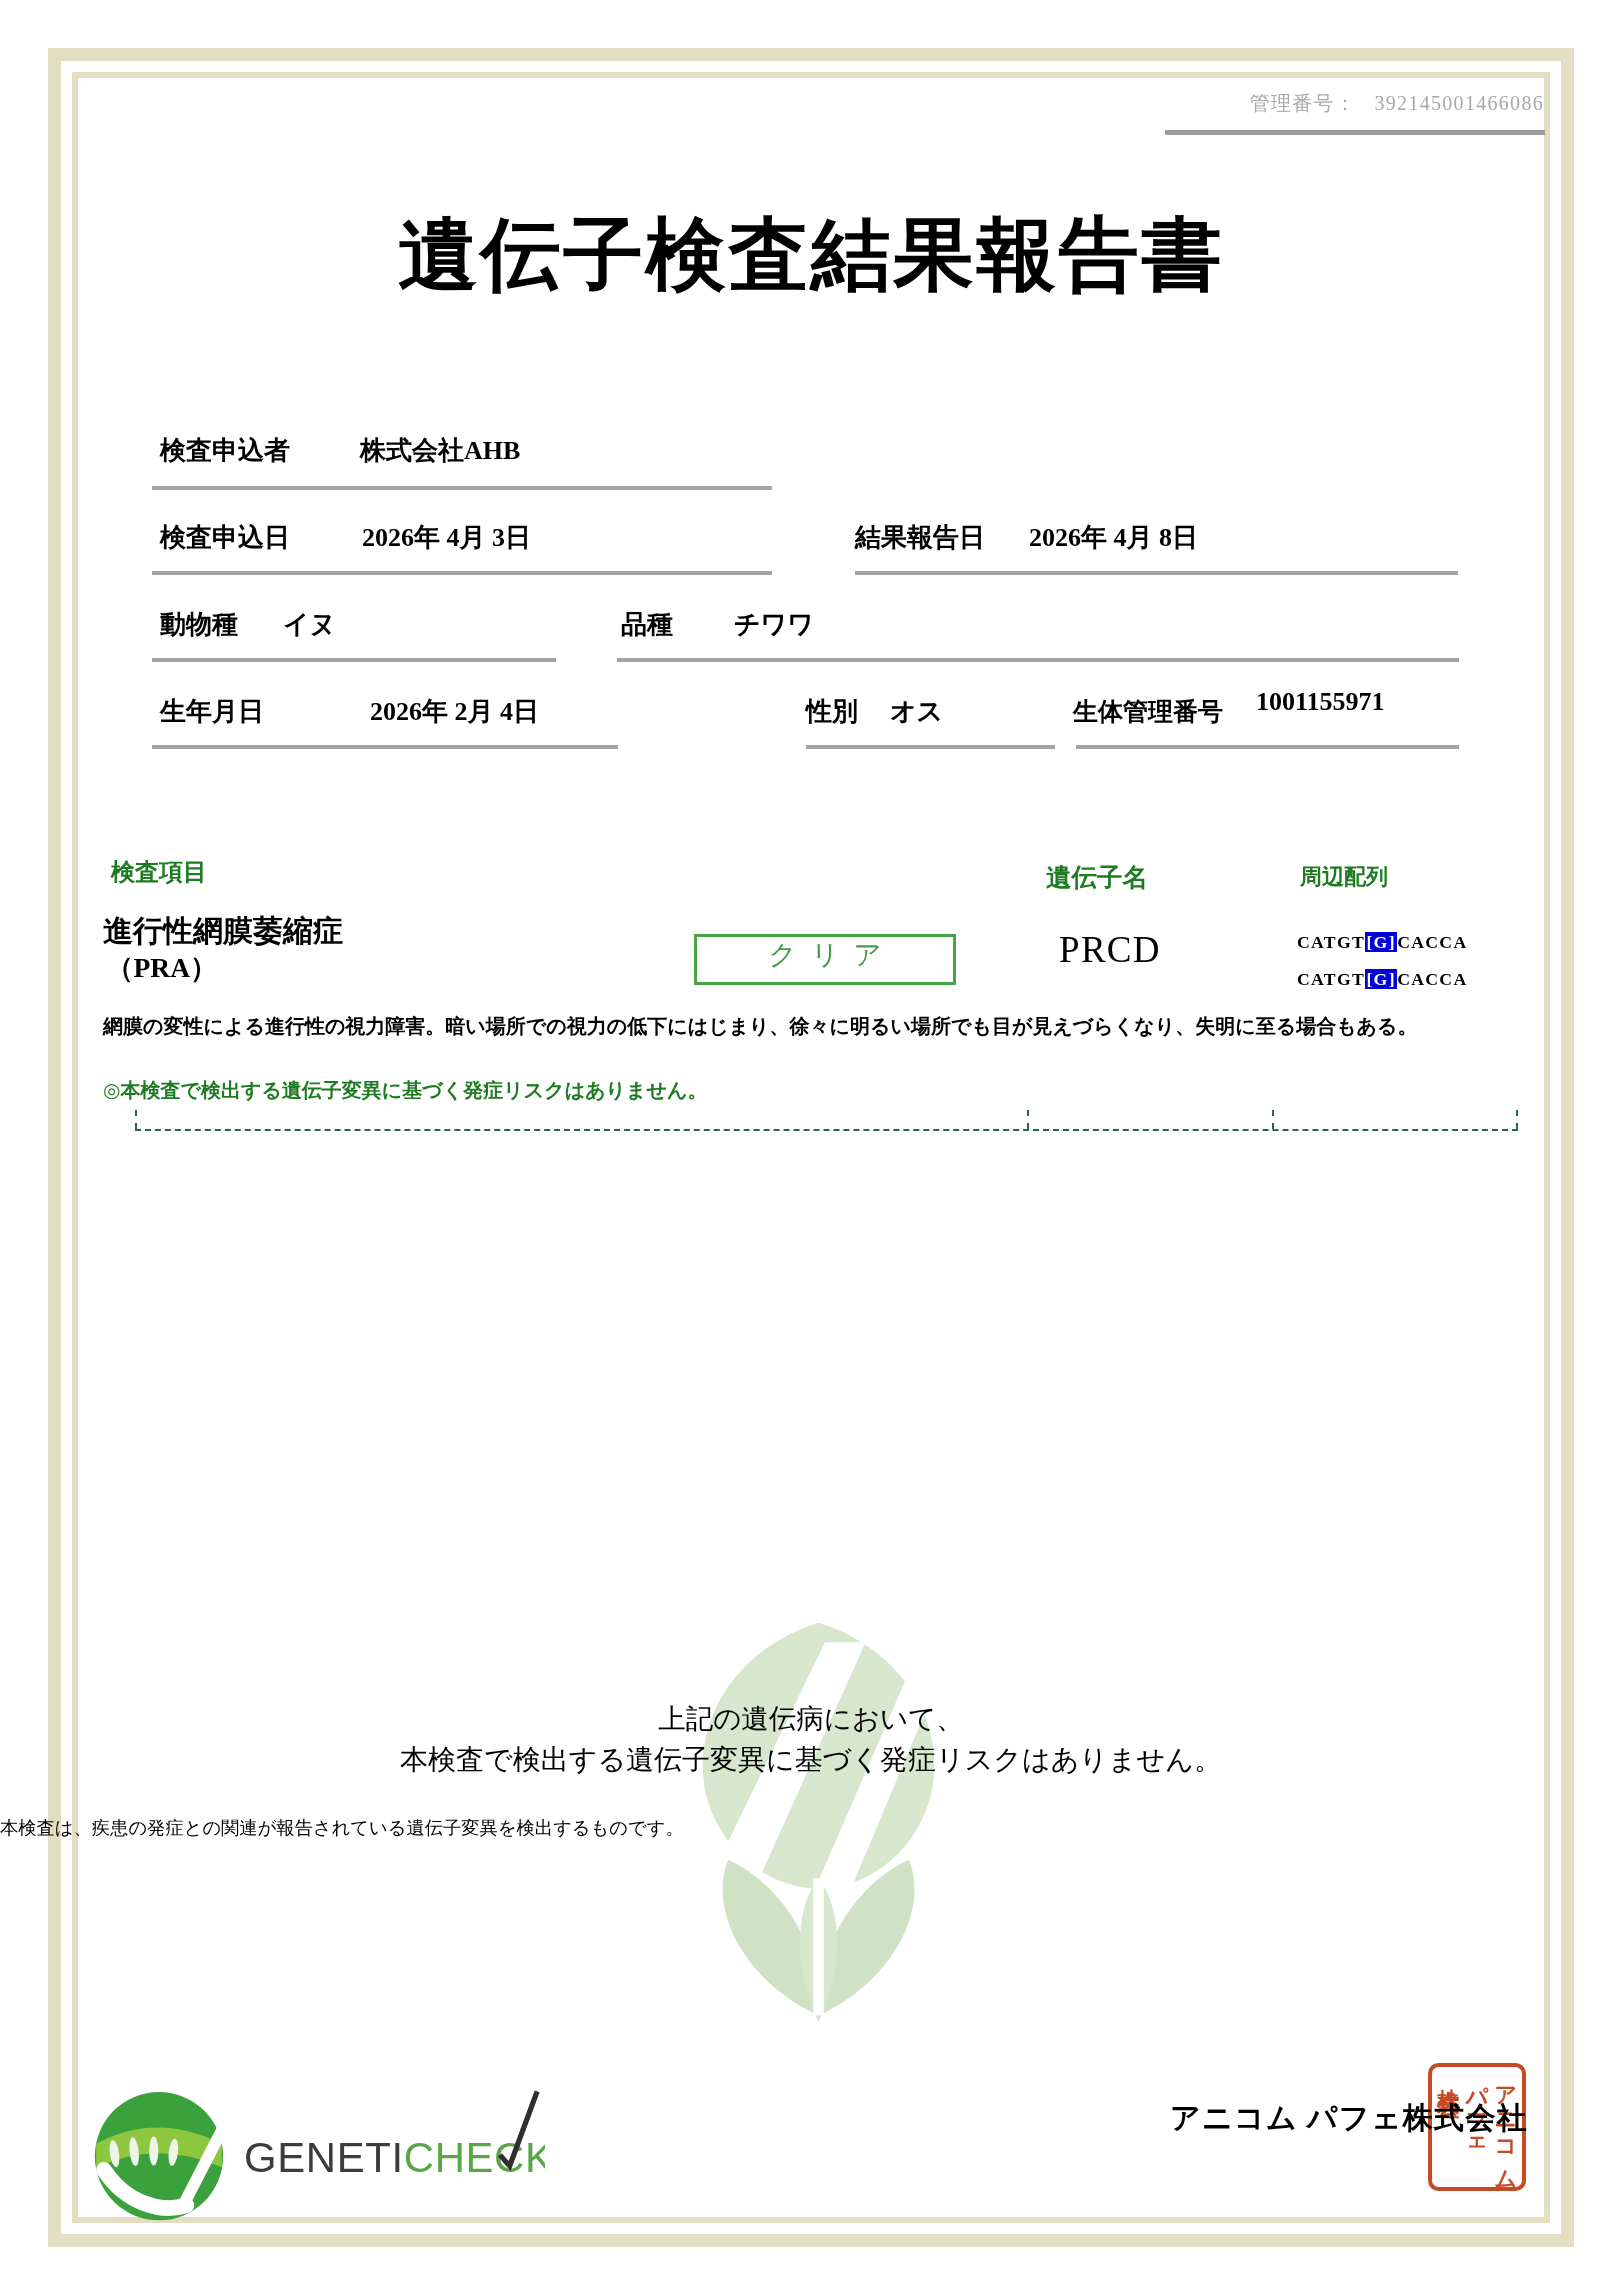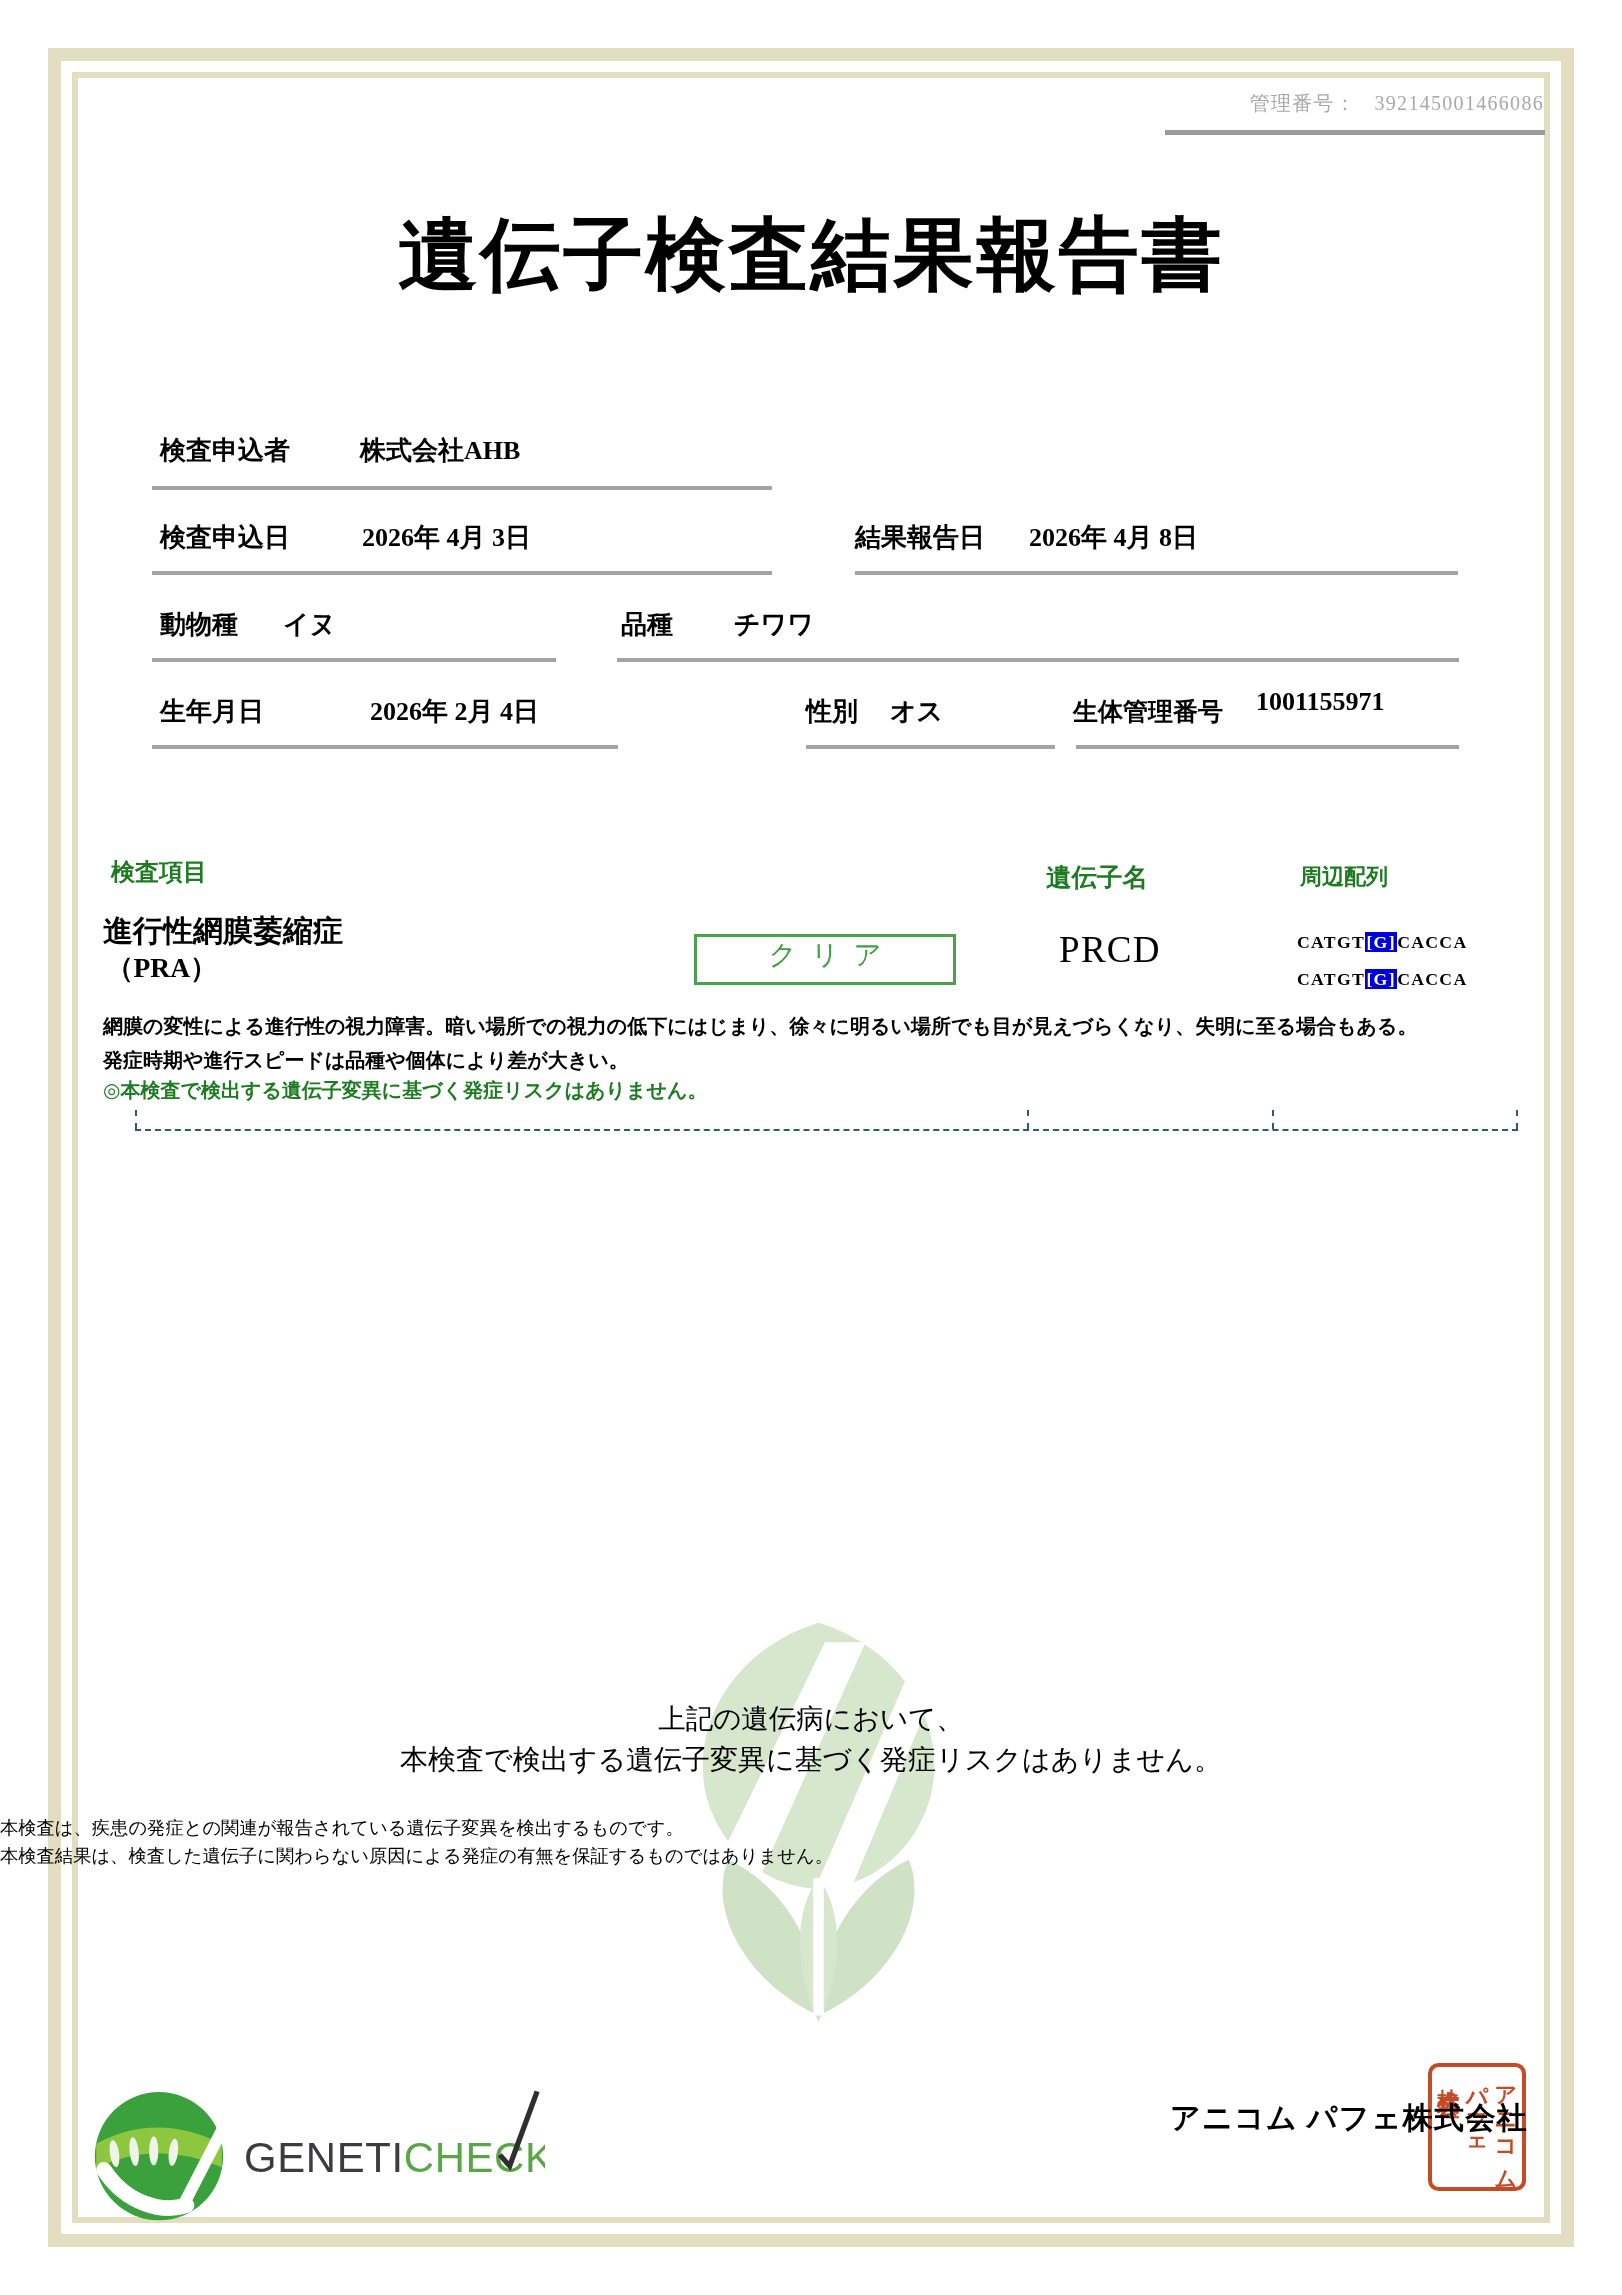--- a/index.html
+++ b/index.html
@@ -136,33 +136,31 @@
 
     <div class="abs green-label" style="top:862px;left:1300px;font-size:22px;">周辺配列</div>
     <div class="abs seq" style="top:924px;left:1297px;">
       <span>CATGT</span><span class="variant">[G]</span><span>CACCA</span>
     </div>
     <div class="abs seq" style="top:961px;left:1297px;">
       <span>CATGT</span><span class="variant">[G]</span><span>CACCA</span>
     </div>
 
     <div class="abs desc" style="top:1013px;">網膜の変性による進行性の視力障害。暗い場所での視力の低下にはじまり、徐々に明るい場所でも目が見えづらくなり、失明に至る場合もある。</div>
-    <div class="abs desc" style="top:1047px;">発症時期や進行スピードは品種や個体により差が大きい。</div>
     <div class="abs desc risk" style="top:1077px;">◎本検査で検出する遺伝子変異に基づく発症リスクはありません。</div>
 
     <div class="abs dotted-table">
       <div class="dt-col dt-c1"></div>
       <div class="dt-col dt-c2"></div>
       <div class="dt-col dt-c3"></div>
     </div>
 
     <div class="abs sans sum1">上記の遺伝病において、</div>
     <div class="abs sans sum2">本検査で検出する遺伝子変異に基づく発症リスクはありません。</div>
     <div class="abs sans note" style="top:1815px;">本検査は、疾患の発症との関連が報告されている遺伝子変異を検出するものです。</div>
-    <div class="abs sans note" style="top:1843px;">本検査結果は、検査した遺伝子に関わらない原因による発症の有無を保証するものではありません。</div>
 
     <svg class="abs logo" viewBox="0 0 700 218">
       <circle cx="110" cy="107" r="98" fill="#3ba13c"></circle>
       <path d="M14,88 Q105,38 206,88 L206,124 Q105,80 14,126 Z" fill="#8dc63f"></path>
       <ellipse cx="42" cy="103" rx="7" ry="21" fill="#eef5e8" transform="rotate(-8 42 103)"></ellipse>
       <ellipse cx="72" cy="100" rx="7" ry="22" fill="#eef5e8" transform="rotate(-6 72 100)"></ellipse>
       <ellipse cx="102" cy="99" rx="7" ry="22" fill="#eef5e8"></ellipse>
       <ellipse cx="132" cy="101" rx="7" ry="21" fill="#eef5e8" transform="rotate(7 132 101)"></ellipse>
       <path d="M26,128 C60,180 115,194 152,182" stroke="#ffffff" stroke-width="24" fill="none" stroke-linecap="round"></path>
       <path d="M145,186 L212,56" stroke="#ffffff" stroke-width="18" fill="none" stroke-linecap="round"></path>

